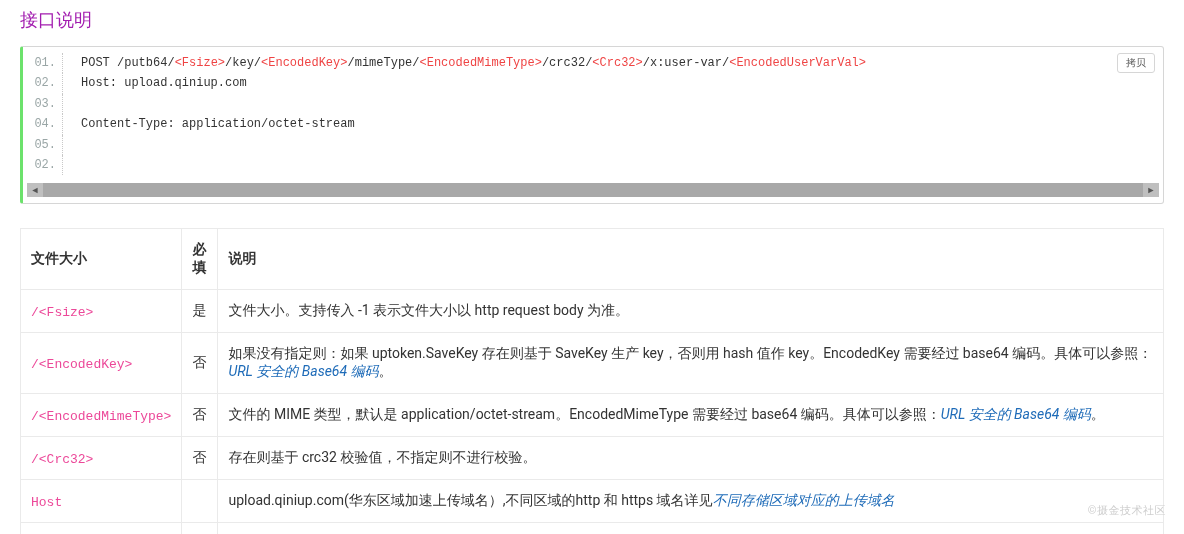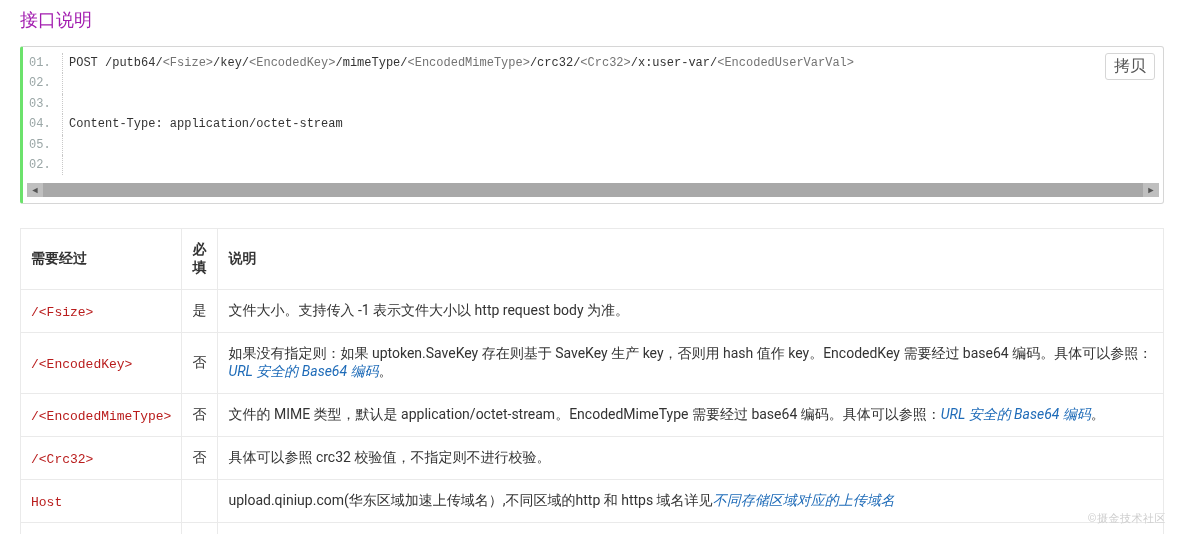--- a/index.html
+++ b/index.html
@@ -23,49 +23,49 @@
       border-radius: 3px;
       background: #fff;
       margin-bottom: 24px;
     }
     .copy-btn {
       position: absolute;
       top: 6px;
       right: 8px;
       border: 1px solid #d6d6d6;
       background: #fff;
-      font-size: 16px;
+      font-size: 10px;
       color: #555;
       padding: 2px 8px;
       border-radius: 3px;
       cursor: pointer;
     }
     .code-area {
       padding: 6px 8px 4px 6px;
       overflow-x: auto;
     }
     .code-line {
       display: flex;
       align-items: baseline;
       font-family: "NSimSun", "宋体", "SimSun", Consolas, "Courier New", monospace;
       font-size: 12px;
       line-height: 1.7;
       white-space: pre;
     }
     .lineno {
       width: 34px;
       color: #9aa6a6;
-      text-align: left;
+      text-align: right;
       border-right: 1px dotted #c8c8c8;
       padding-right: 6px;
-      margin-right: 6px;
+      margin-right: 18px;
       flex-shrink: 0;
     }
     .code-content { color: #333; }
-    .tag-token { color: #737373; }
+    .tag-token { color: #ef4444; }
     .fake-hscroll {
       height: 14px;
       background: #a8a8a8;
       margin: 4px 4px 6px 4px;
       border-radius: 2px;
       position: relative;
     }
     .fake-hscroll .arrow-l, .fake-hscroll .arrow-r {
       position: absolute;
       top: 0; bottom: 0;
@@ -92,64 +92,64 @@
       font-size: 14px;
     }
     .param-table th {
       font-weight: 700;
       color: #333;
     }
     .param-table th.col-req { width: 36px; }
     .param-name {
       font-family: Consolas, "Courier New", monospace;
       font-size: 13px;
-      color: #b91c1c;
+      color: #ec4899;
       white-space: nowrap;
     }
     .link {
       color: #1e6bb8;
       text-decoration: none;
       cursor: pointer;
       font-style: italic;
     }
     .watermark {
       position: fixed;
       right: 18px;
-      bottom: 8px;
+      bottom: 16px;
       font-size: 11px;
       color: #cfcfcf;
       letter-spacing: 0.5px;
       pointer-events: none;
     }
   </style>
 </head>
 <body>
 
 <h2 class="section-title">接口说明</h2>
 
 <div class="codeblock-wrapper">
   <button class="copy-btn">拷贝</button>
   <div class="code-area">
       <div class="code-line"><span class="lineno">01.</span><span class="code-content"><span>POST /putb64/</span><span class="tag-token">&lt;Fsize&gt;</span><span>/key/</span><span class="tag-token">&lt;EncodedKey&gt;</span><span>/mimeType/</span><span class="tag-token">&lt;EncodedMimeType&gt;</span><span>/crc32/</span><span class="tag-token">&lt;Crc32&gt;</span><span>/x:user-var/</span><span class="tag-token">&lt;EncodedUserVarVal&gt;</span></span></div>
-      <div class="code-line"><span class="lineno">02.</span></div>
+      <div class="code-line"><span class="lineno">02.</span><span class="code-content"><span>Host: upload.qiniup.com</span></span></div>
       <div class="code-line"><span class="lineno">03.</span></div>
       <div class="code-line"><span class="lineno">04.</span><span class="code-content"><span>Content-Type: application/octet-stream</span></span></div>
       <div class="code-line"><span class="lineno">05.</span><span class="code-content"><span></span></span></div>
       <div class="code-line"><span class="lineno">02.</span></div>
     </div>
   <div class="fake-hscroll">
     <span class="arrow-l">◄</span>
     <span class="arrow-r">►</span>
   </div>
 </div>
 
 <table class="param-table">
   <thead>
     <tr>
-      <th>需要经过</th>
+      <th>文件大小</th>
       <th class="col-req">必填</th>
       <th>说明</th>
     </tr>
   </thead>
   <tbody>
       <tr>
         <td><span class="param-name">/&lt;Fsize&gt;</span></td>
         <td>是</td>
         <td><span>文件大小。支持传入 -1 表示文件大小以 http request body 为准。</span></td>
       </tr>
@@ -159,21 +159,21 @@
         <td><span>如果没有指定则：如果 uptoken.SaveKey 存在则基于 SaveKey 生产 key，否则用 hash 值作 key。EncodedKey 需要经过 base64 编码。具体可以参照：</span><a class="link">URL 安全的 Base64 编码</a><span>。</span></td>
       </tr>
       <tr>
         <td><span class="param-name">/&lt;EncodedMimeType&gt;</span></td>
         <td>否</td>
         <td><span>文件的 MIME 类型，默认是 application/octet-stream。EncodedMimeType 需要经过 base64 编码。具体可以参照：</span><a class="link">URL 安全的 Base64 编码</a><span>。</span></td>
       </tr>
       <tr>
         <td><span class="param-name">/&lt;Crc32&gt;</span></td>
         <td>否</td>
-        <td><span>具体可以参照 crc32 校验值，不指定则不进行校验。</span></td>
+        <td><span>存在则基于 crc32 校验值，不指定则不进行校验。</span></td>
       </tr>
       <tr>
         <td><span class="param-name">Host</span></td>
         <td></td>
         <td><span>upload.qiniup.com(华东区域加速上传域名）,不同区域的http 和 https 域名详见</span><a class="link">不同存储区域对应的上传域名</a></td>
       </tr>
       <tr>
         <td></td>
         <td>是</td>
         <td></td>

